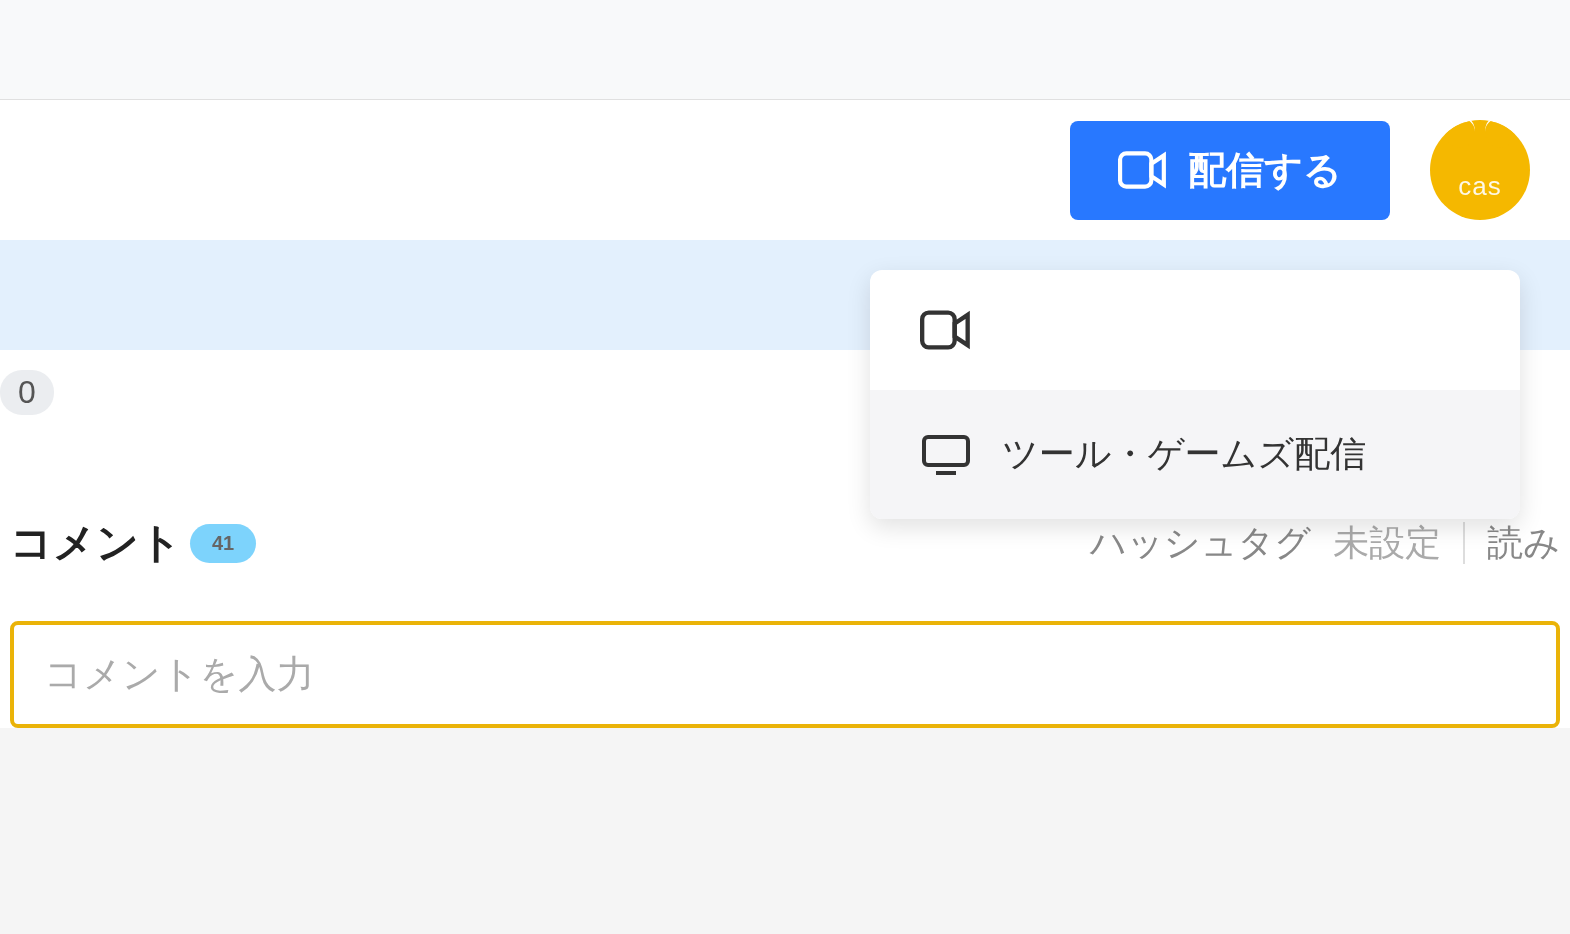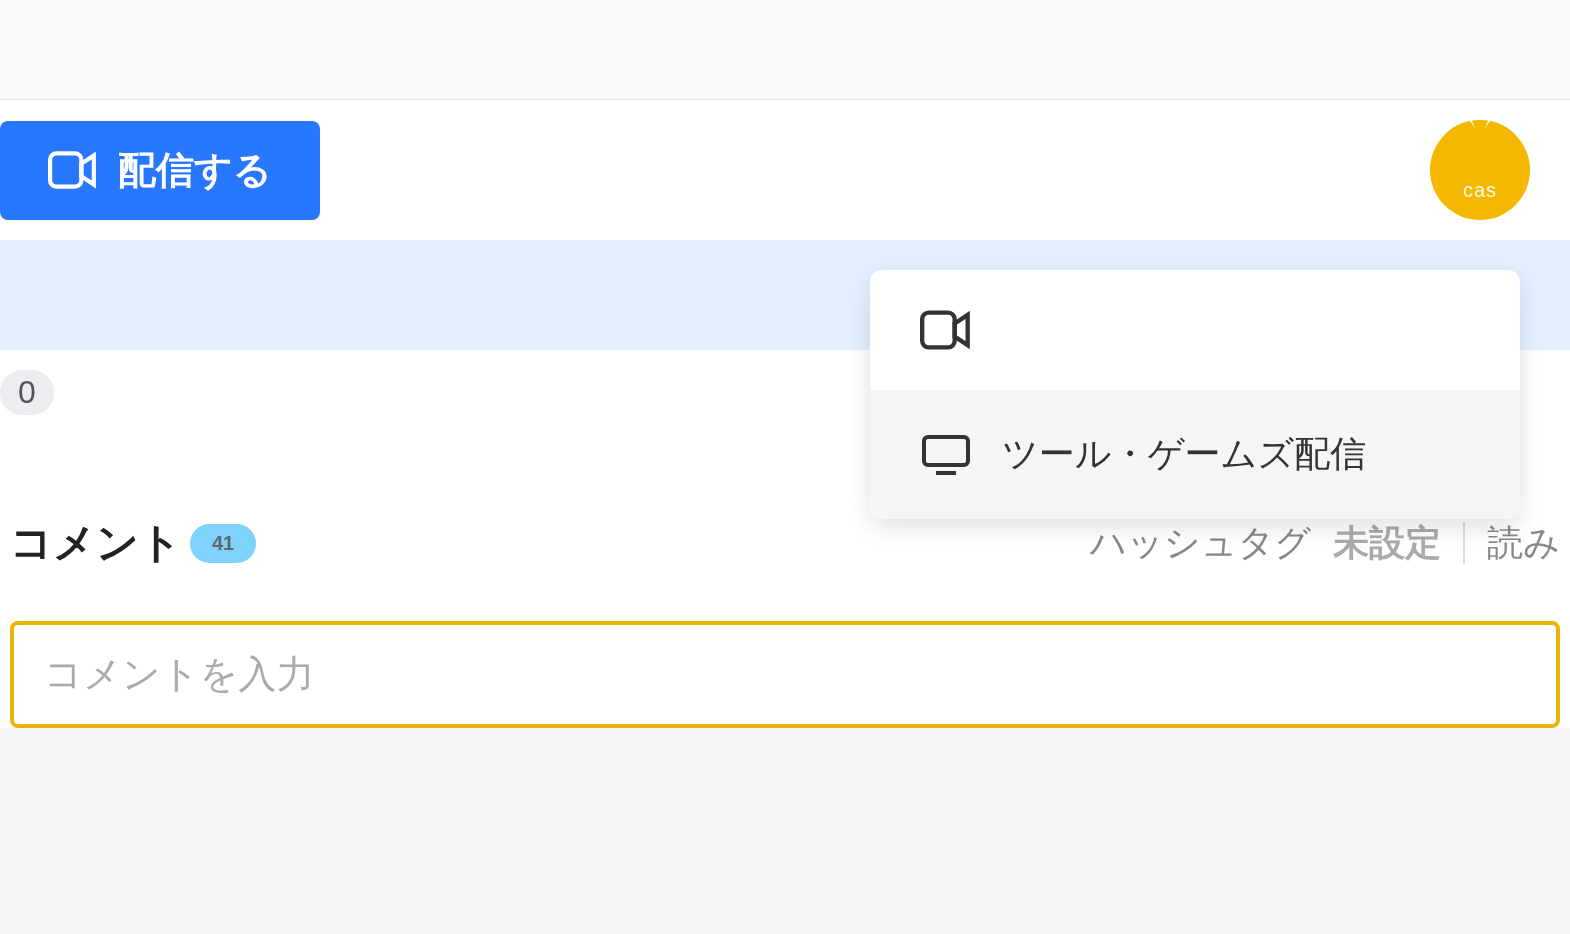--- a/index.html
+++ b/index.html
@@ -18,21 +18,21 @@
     .top-gray-area {
       background: #f8f9fa;
       height: 100px;
       border-bottom: 1px solid #e0e0e0;
     }
     .header-bar {
       background: #ffffff;
       height: 140px;
       display: flex;
       align-items: center;
-      justify-content: space-between;
+      justify-content: flex-end;
       padding: 0 40px 0 0;
       gap: 40px;
       position: relative;
     }
     .broadcast-button {
       background: #2878ff;
       color: #ffffff;
       border: none;
       border-radius: 8px;
       padding: 24px 48px;
@@ -77,21 +77,21 @@
       background: #f5b800;
       border-radius: 50%;
       border-top: 3px solid #fff;
     }
     .avatar-text {
       position: absolute;
       bottom: 18px;
       left: 50%;
       transform: translateX(-50%);
       color: #ffffff;
-      font-size: 20px;
+      font-size: 26px;
       font-weight: 400;
       opacity: 0.9;
       letter-spacing: 1px;
     }
     .blue-strip {
       background: #e3f0fd;
       height: 110px;
     }
     .dropdown-menu {
       position: absolute;
@@ -186,21 +186,20 @@
       align-items: center;
       gap: 22px;
       font-size: 36px;
     }
     .hashtag-label {
       color: #888;
       font-weight: 400;
     }
     .hashtag-value {
       color: #aaa;
-      font-weight: bold;
     }
     .divider {
       width: 2px;
       height: 42px;
       background: #ddd;
     }
     .read-label {
       color: #888;
       font-weight: 400;
     }

